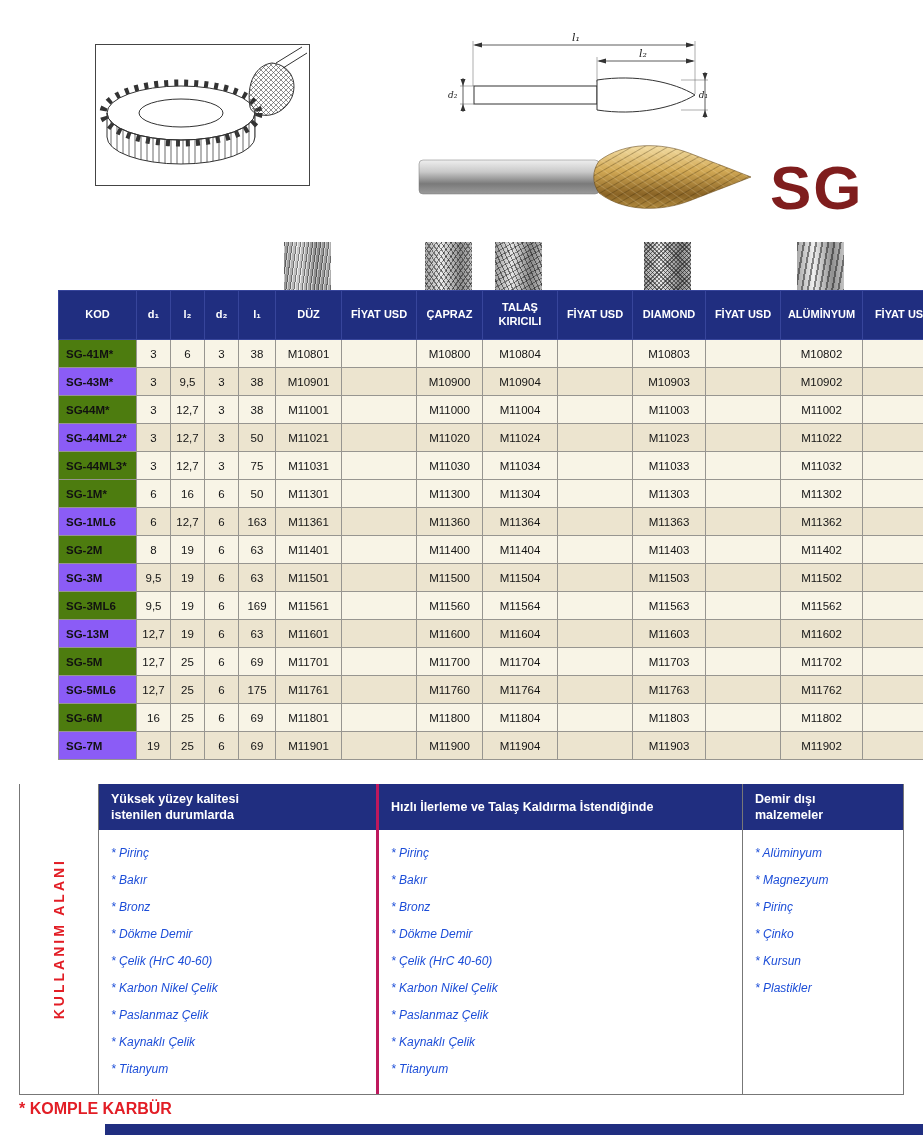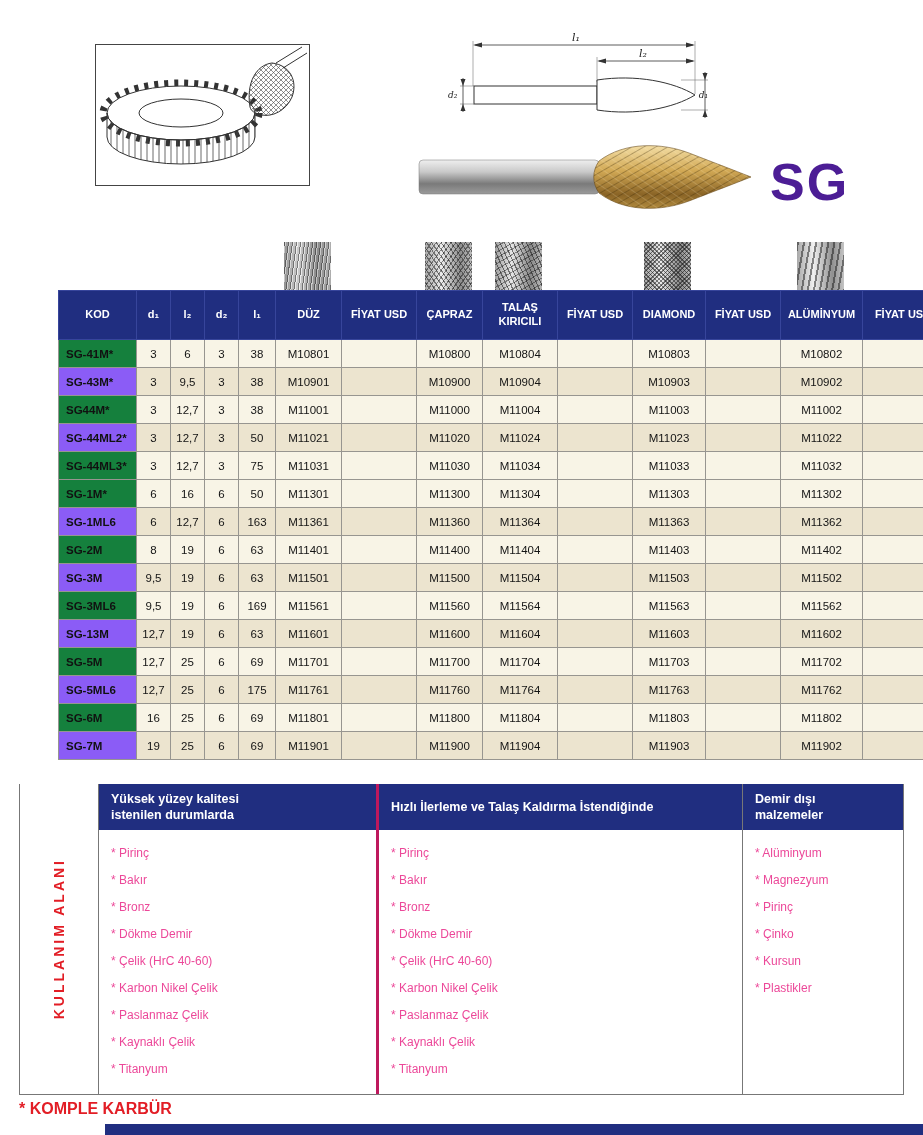--- a/index.html
+++ b/index.html
@@ -5,22 +5,22 @@
 <style>
   html,body{margin:0;padding:0;background:#fff;}
   .page{position:relative;width:923px;height:1135px;background:#fff;overflow:hidden;
         font-family:"Liberation Sans","DejaVu Sans",sans-serif;color:#141414;}
 
   
   .illustration-box{position:absolute;left:95px;top:44px;width:215px;height:142px;
         border:1.5px solid #444;box-sizing:border-box;background:#fff;}
   .dim-diagram{position:absolute;left:446px;top:30px;width:270px;height:100px;}
   .product-photo{position:absolute;left:415px;top:133px;width:350px;height:88px;}
-  .product-code{position:absolute;left:770px;top:152px;font-size:52px;font-weight:bold;
-        color:#4c1d95;letter-spacing:2px;}
+  .product-code{position:absolute;left:770px;top:152px;font-size:62px;font-weight:bold;
+        color:#7f1d1d;letter-spacing:2px;}
   .dim-label{font-family:"DejaVu Serif",serif;font-style:italic;font-size:11px;fill:#222;}
   .dim-label-small{font-family:"DejaVu Serif",serif;font-style:italic;font-size:9px;fill:#222;}
 
   
   .table-wrap{position:absolute;left:19px;top:240px;width:885px;padding-left:39px;}
   .img-strip{position:relative;height:50px;}
   .burr-img{position:absolute;bottom:0;width:47px;height:48px;background-color:#c9c9c9;}
   .img-duz{left:226px;background-image:
       repeating-linear-gradient(98deg, rgba(35,35,35,.55) 0 1px, rgba(255,255,255,.45) 1px 2px, rgba(120,120,120,.25) 2px 4px),
       linear-gradient(90deg,#9a9a9a,#e9e9e9 30%,#8f8f8f 70%,#c2c2c2);}
@@ -41,39 +41,39 @@
       linear-gradient(90deg,#a8a8a8,#f0f0f0 35%,#909090 75%,#c4c4c4);}
 
   .catalog-table{border-collapse:collapse;width:885px;table-layout:fixed;border:1px solid #444;}
   .catalog-table th{background:#202e80;color:#fff;font-size:11px;font-weight:bold;
       border:1px solid #37459b;height:44px;padding:2px;line-height:1.25;vertical-align:middle;text-align:center;}
   .catalog-table td{border:1px solid #979590;font-size:11.5px;text-align:center;height:27px;
       padding:0 3px;color:#141414;overflow:hidden;white-space:nowrap;}
   .catalog-table td.type-kod{text-align:left;padding-left:7px;font-weight:bold;color:#111;}
   tr.row-light td{background:#f8f4e6;}
   tr.row-dark td{background:#ece4cf;}
-  tr.row-light td.type-kod{background:#15803d;}
+  tr.row-light td.type-kod{background:#4d7c0f;}
   tr.row-dark td.type-kod{background:#8b5cf6;}
 
   
   .usage{position:absolute;left:19px;top:784px;width:885px;height:311px;display:flex;
       border:1px solid #777;border-top:none;box-sizing:border-box;background:#fff;}
   .usage-side{flex:0 0 78px;border-right:1px solid #777;display:flex;align-items:center;justify-content:center;}
   .vtext{writing-mode:vertical-rl;transform:rotate(180deg);color:#e21d25;font-weight:bold;
       font-size:14px;letter-spacing:3px;white-space:nowrap;}
   .usage-col{box-sizing:border-box;}
   .usage-col.col1{flex:0 0 280px;border-right:3px solid #be185d;}
   .usage-col.col2{flex:0 0 364px;border-right:1px solid #777;}
   .usage-col.col3{flex:1 1 auto;}
   .usage-header{background:#202e80;color:#fff;font-weight:bold;font-size:12.5px;height:46px;
       display:flex;align-items:center;padding:0 12px;box-sizing:border-box;line-height:1.3;}
   .usage-col.col1 .usage-header span{display:block;max-width:175px;}
   .usage-col.col3 .usage-header span{display:block;max-width:100px;}
   .usage-list{list-style:none;margin:0;padding:16px 6px 0 12px;}
-  .usage-list li{font-size:12px;line-height:14px;margin-bottom:13px;color:#ec4899;}
+  .usage-list li{font-size:12px;line-height:14px;margin-bottom:13px;color:#1d4ed8;font-style:italic;}
   .usage-list li::before{content:"* ";}
 
   
   .footnote{position:absolute;left:19px;top:1100px;color:#e21d25;font-weight:bold;font-size:16px;}
   .footer-bar{position:absolute;left:105px;top:1124px;width:818px;height:11px;background:#202e80;}
 </style>
 </head>
 <body>
 
 <div class="page">

